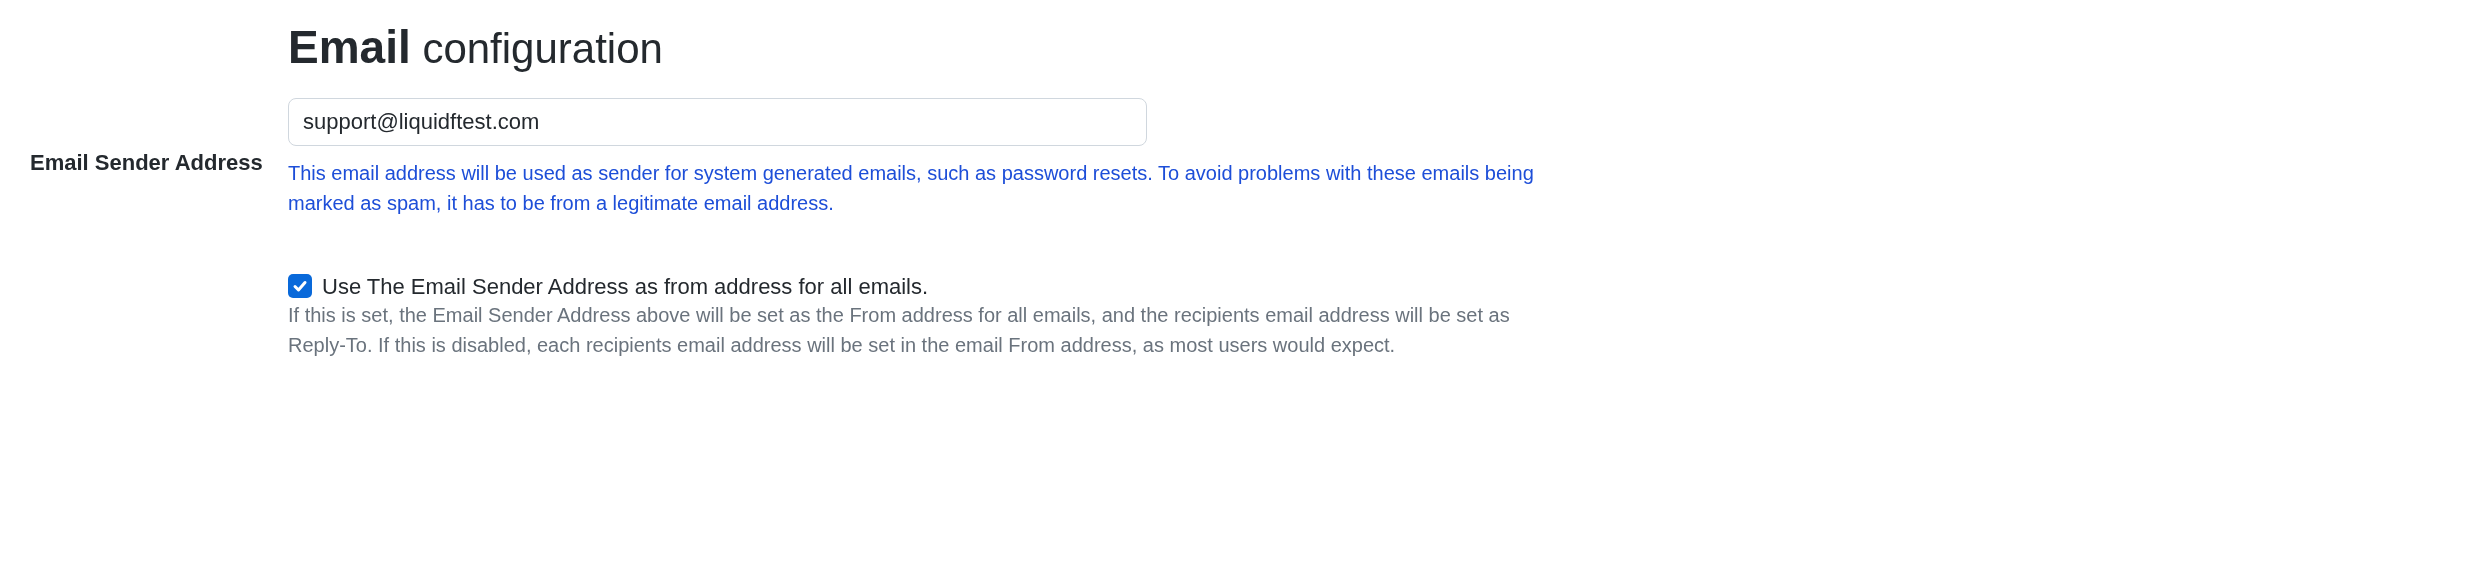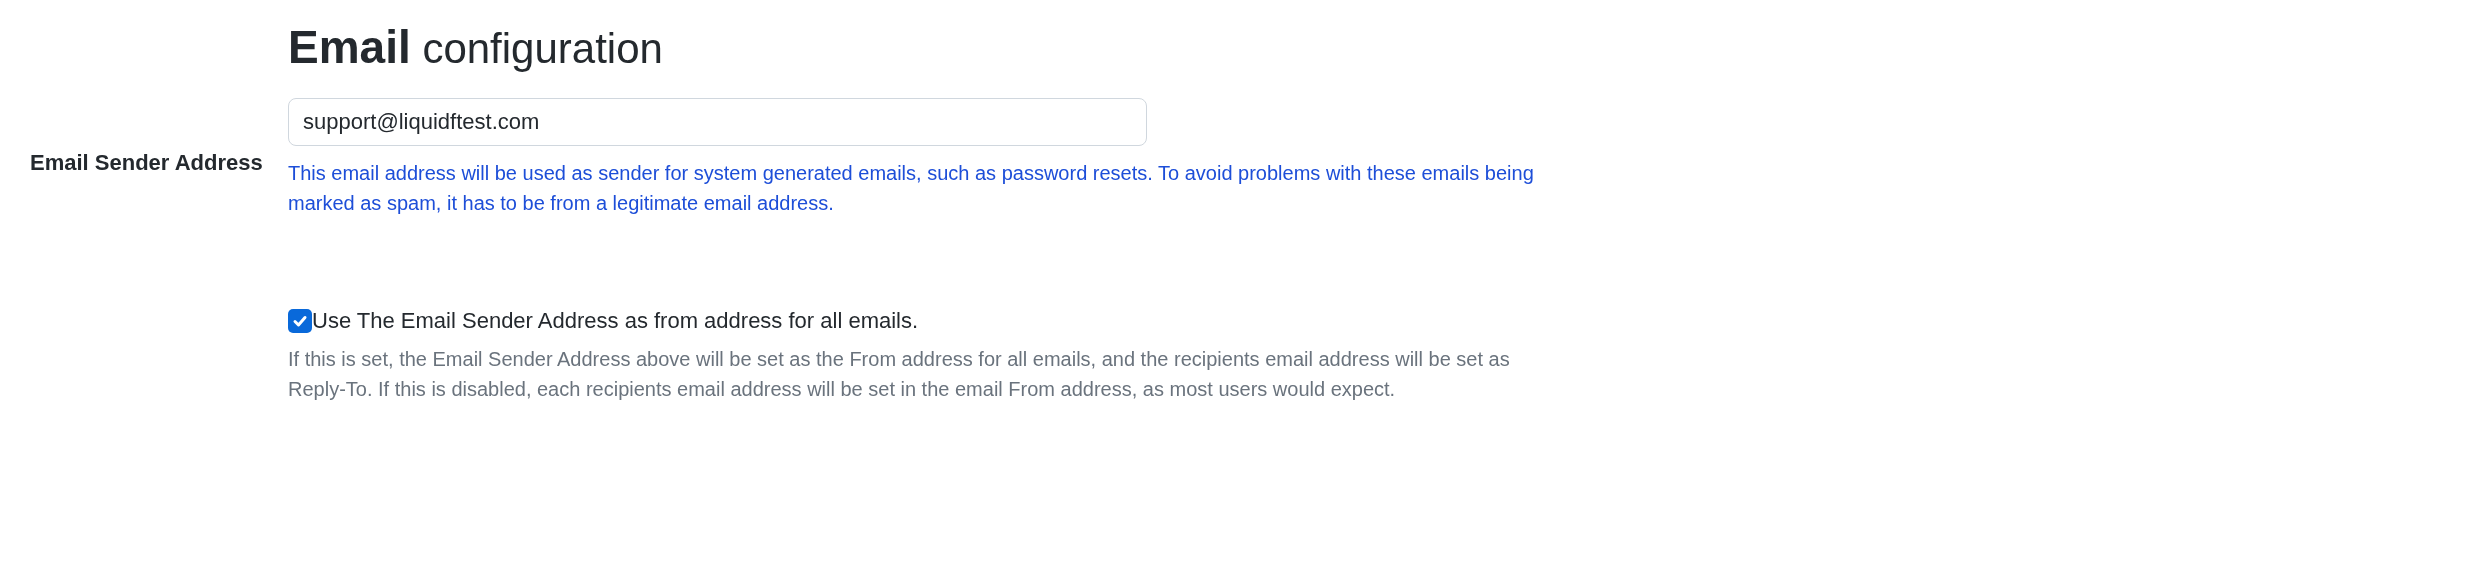--- a/index.html
+++ b/index.html
@@ -60,23 +60,21 @@
       font-family: inherit;
     }
     .help-text {
       margin-top: 12px;
       font-size: 20px;
       line-height: 1.5;
       color: #1d4ed8;
     }
     .checkbox-wrapper {
       display: flex;
-      align-items: center;
-      gap: 0;
-      margin-top: 34px;
+      gap: 10px;
     }
     .checkbox {
       width: 24px;
       height: 24px;
       border-radius: 5px;
       background: #0969da;
       display: flex;
       align-items: center;
       justify-content: center;
       flex-shrink: 0;
@@ -93,21 +91,20 @@
     }
     .checkbox-label {
       font-size: 22px;
       color: #24292e;
     }
     .checkbox-section {
       margin-left: 258px;
       max-width: 1280px;
     }
     .checkbox-help {
-      margin-top: 10px;
       font-size: 20px;
       line-height: 1.5;
       color: #6a737d;
     }
   </style>
 </head>
 <body>
 
 <div class="container">
   <h1 class="heading">

